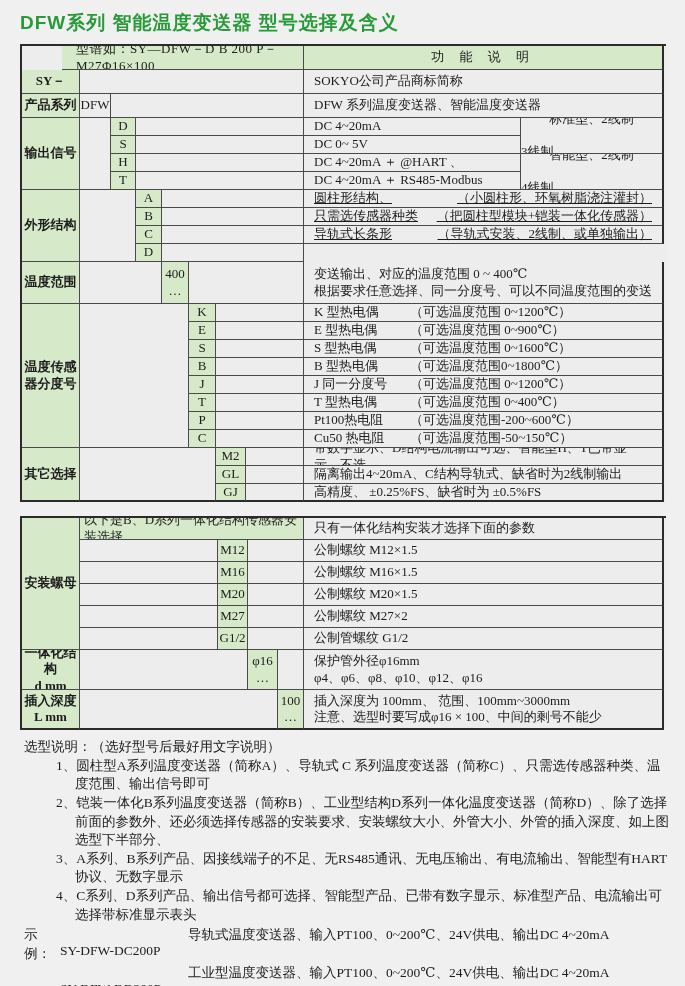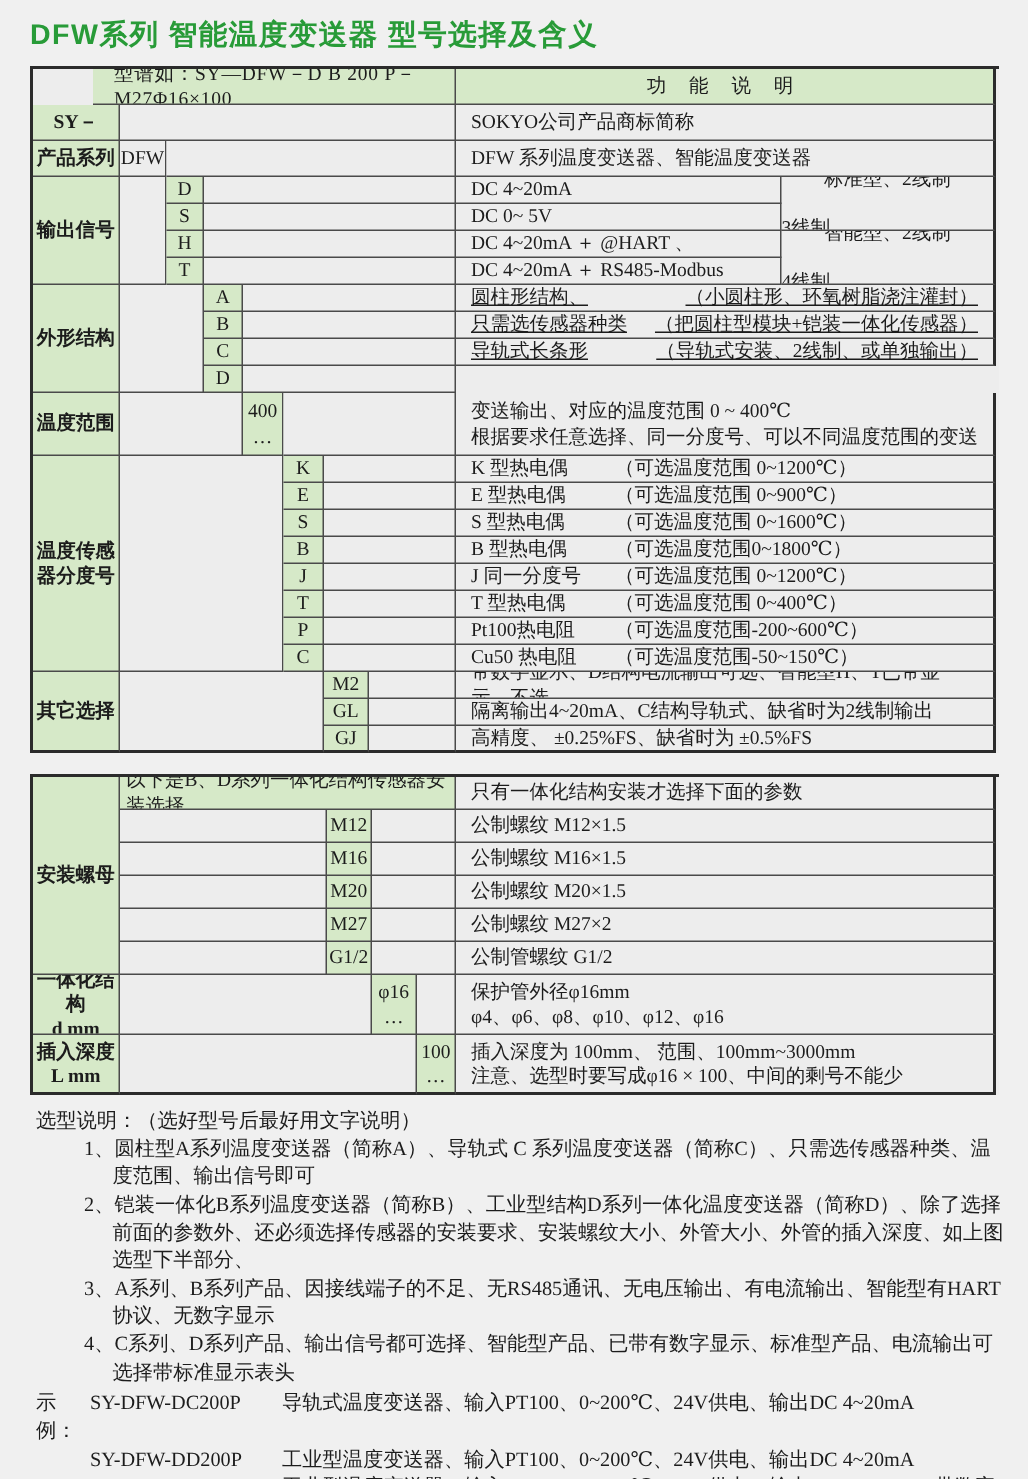--- a/index.html
+++ b/index.html
@@ -34,21 +34,21 @@
         grid-template-rows:24px 24px 24px repeat(4,18px) repeat(4,18px) 42px repeat(8,18px) repeat(3,18px); }
   #t2 { grid-template-columns:58px 138px 30px 30px 26px 360px;
         grid-template-rows:22px repeat(5,22px) 40px 40px; }
 
   .notes { margin-top:8px; font-size:13.5px; line-height:1.38; width:650px; }
   .notes .nh { margin-left:4px; }
   .note-item { margin-left:36px; padding-left:19px; text-indent:-19px; }
   .examples { margin-top:2px; }
   .ex-row { display:flex; margin-left:4px; }
   .ex-label { width:36px; flex:none; }
-  .ex-code { min-width:128px; flex:none; padding-right:8px; }
+  .ex-code { min-width:128px; flex:none; padding-right:8px;margin-top:16px; }
   .ex-desc { flex:1; }
 </style>
 </head>
 <body>
 
 <div class="page">
 
   <div class="title">DFW系列 智能温度变送器 型号选择及含义</div>
 
   <div class="grid" id="t1">

